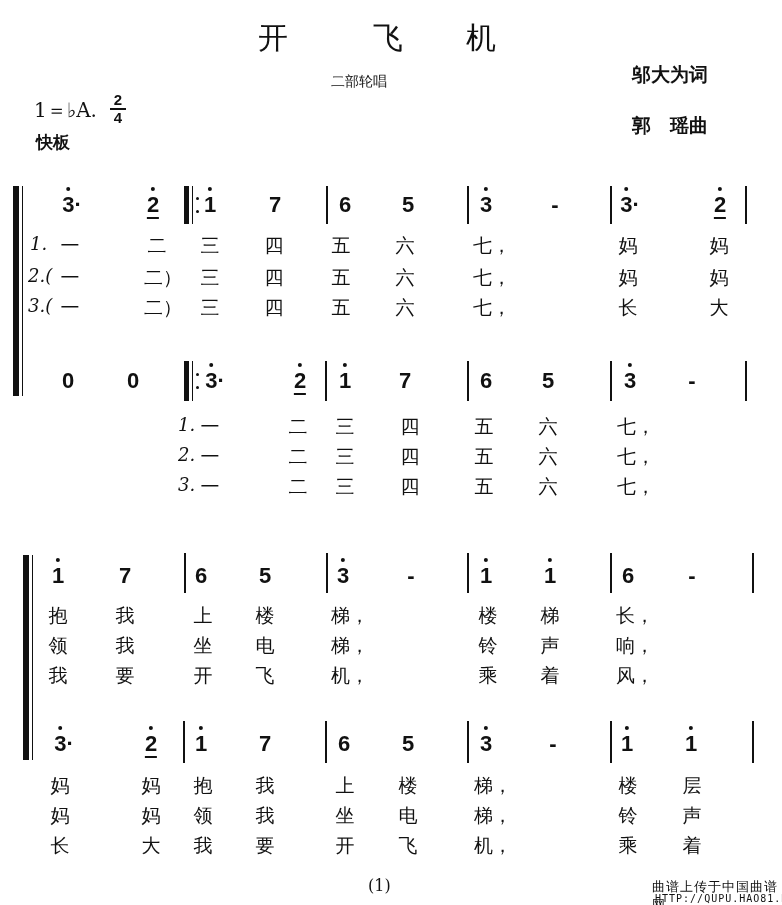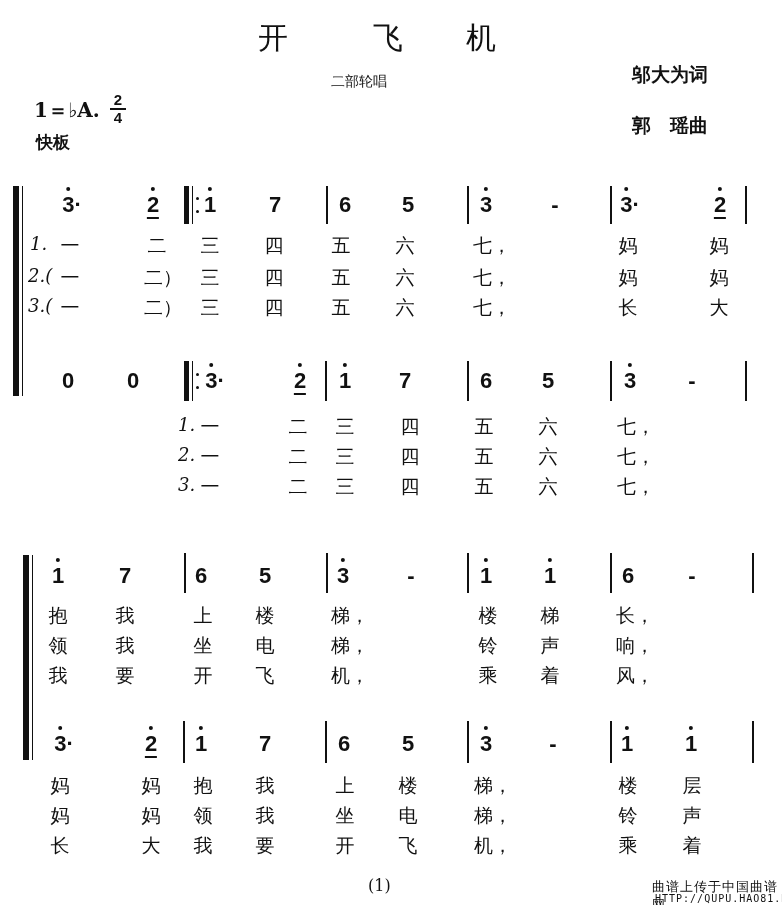--- a/index.html
+++ b/index.html
@@ -2,21 +2,21 @@
 <html><head>
 <meta charset="utf-8">
 <style>
   html, body { margin: 0; padding: 0; background: #ffffff; }
   body { width: 782px; height: 905px; position: relative; overflow: hidden;
          font-family: "DejaVu Sans", sans-serif; color: #111; }
   .abs { position: absolute; }
   .title { font-family: "DejaVu Serif", serif; font-size: 30px; letter-spacing: 0; }
   .sub { font-size: 14px; }
   .credit { font-family: "DejaVu Serif", serif; font-size: 19px; font-weight: bold; }
-  .key { font-family: "DejaVu Serif", serif; font-size: 20px; font-weight: bold; }
+  .key { font-family: "DejaVu Serif", serif; font-size: 20px; font-weight: normal; }
   .tempo { font-size: 17px; font-weight: bold; }
   .note { font-family: "Liberation Sans", sans-serif; font-weight: bold; font-size: 22px;
           transform: translateX(-50%); text-align: center; line-height: 22px; }
   .note .num { position: relative; display: inline-block; }
   .note .dot-above { position: absolute; left: 50%; top: -7px; width: 4px; height: 4px;
           margin-left: -2px; border-radius: 50%; background: #111; }
   .note .uline { position: absolute; left: 0; right: 0; bottom: -3px; height: 2px; background: #111; }
   .note .aug { font-size: 22px; }
   .lyr { font-family: "DejaVu Sans", sans-serif; font-size: 19px; transform: translateX(-50%); white-space: nowrap; }
   .vnum { font-family: "DejaVu Serif", serif; font-style: italic; font-size: 18px; white-space: nowrap; }

